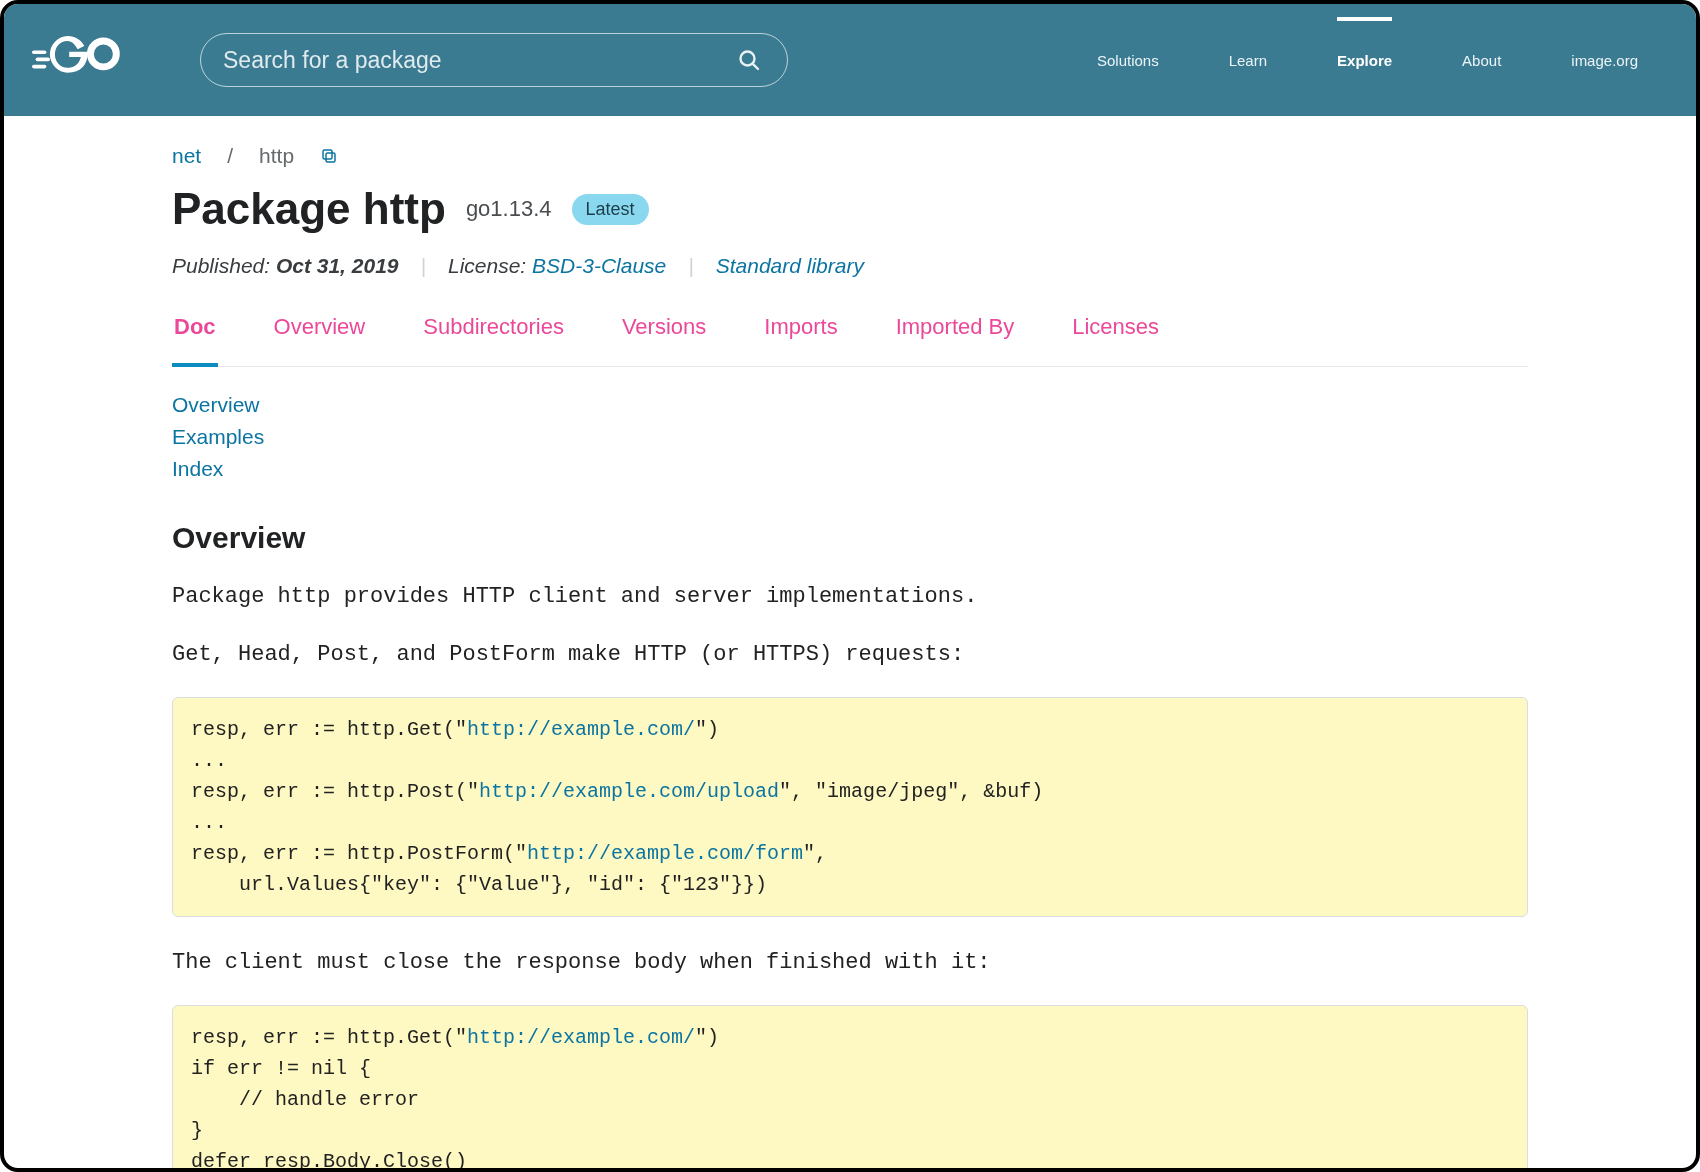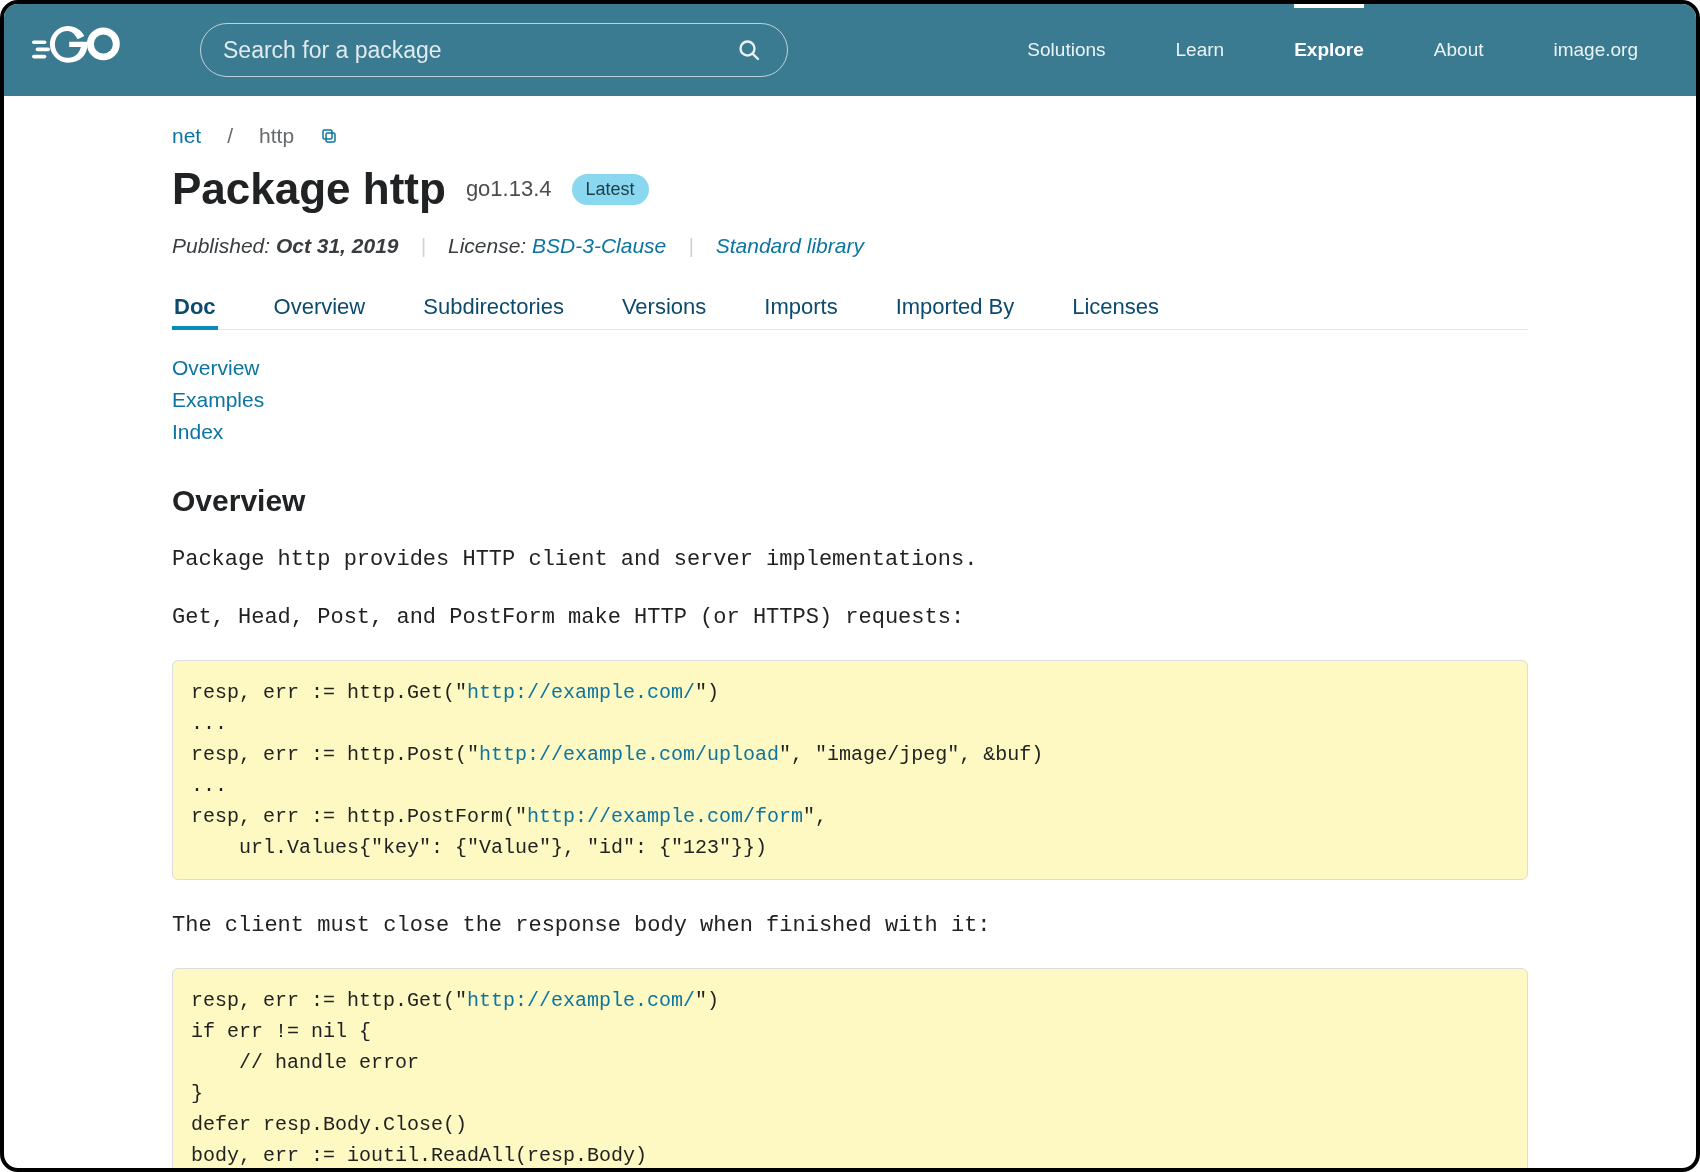--- a/index.html
+++ b/index.html
@@ -1,45 +1,45 @@
 <!DOCTYPE html>
 <html><head>
 <meta charset="utf-8">
 <style>
   * { box-sizing: border-box; margin: 0; padding: 0; }
   html, body { width: 1700px; height: 1172px; font-family: -apple-system, BlinkMacSystemFont, "Segoe UI", Helvetica, Arial, sans-serif; background: #fff; color: #202224; }
   .frame { border: 4px solid #000; width: 1700px; height: 1172px; border-radius: 18px; overflow: hidden; position: relative; }
   
-  .header { background: #3b7b91; height: 92px; display: flex; align-items: center; padding: 0 28px; }
+  .header { background: #3b7b91; height: 112px; display: flex; align-items: center; padding: 0 28px; }
   .logo { display: flex; align-items: center; margin-right: 48px; }
   .logo svg { height: 52px; }
   .search-wrap { flex: 0 0 auto; width: 588px; height: 54px; border: 1px solid #bcd3db; border-radius: 28px; display: flex; align-items: center; padding: 0 26px 0 22px; margin-right: 40px; }
   .search-wrap input { flex: 1; background: transparent; border: none; outline: none; font-size: 23px; color: #fff; }
   .search-wrap input::placeholder { color: #e8f1f4; opacity: .95; }
   .search-icon { width: 24px; height: 24px; color: #e8f1f4; }
   .nav { display: flex; gap: 70px; margin-left: auto; padding-right: 30px; }
-  .nav a { color: #eaf4f7; text-decoration: none; font-size: 19px; position: relative; padding: 4px 0; }
+  .nav a { color: #eaf4f7; text-decoration: none; font-size: 15px; position: relative; padding: 4px 0; }
   .nav a.selected { font-weight: 700; color: #fff; }
   .nav a.selected::before { content:""; position:absolute; left:0; right:0; top:-31px; height:4px; background:#fff; }
   
   .content { padding: 28px 168px 40px 168px; }
   .bc { font-size: 21px; margin-bottom: 16px; display: flex; align-items: center; gap: 26px; }
   .bc a { color: #0b74a1; text-decoration: none; }
   .bc .sep, .bc .cur { color: #666a6c; }
   .copy-icon { width: 18px; height: 18px; color: #0b74a1; }
   .title-row { display: flex; align-items: center; gap: 20px; margin-bottom: 20px; }
   .title-row h1 { font-size: 44px; font-weight: 700; letter-spacing: 0px; }
   .version { font-size: 22px; color: #4a4d4f; }
   .badge { background: #8ad8f0; color: #1b3e49; font-size: 18px; padding: 5px 14px; border-radius: 16px; }
   .meta { font-size: 21px; color: #3a3d3f; display: flex; align-items: center; gap: 22px; margin-bottom: 30px; font-style: italic; }
   .meta .divider { color: #d0d3d5; }
   .meta b { font-weight: 700; }
   .meta a { color: #0b74a1; text-decoration: none; }
   .tabs { display: flex; gap: 54px; border-bottom: 1px solid #e4e6e8; margin-bottom: 26px; }
-  .tabs .tab { font-size: 22px; color: #0c4a6e; padding: 6px 2px 6px 2px; cursor: pointer; }
+  .tabs .tab { font-size: 22px; color: #ec4899; padding: 6px 2px 23px 2px; cursor: pointer; }
   .tabs .tab.active { font-weight: 700; border-bottom: 4px solid #0b8bc0; margin-bottom: -1px; }
   .toc { display: flex; flex-direction: column; gap: 8px; margin-bottom: 40px; }
   .toc a { color: #0b74a1; text-decoration: none; font-size: 21px; }
   h2.section { font-size: 30px; font-weight: 800; margin-bottom: 26px; }
   p.body { font-size: 22px; line-height: 1.45; margin-bottom: 26px; color: #222; font-family: Liberation Mono, monospace; }
   pre.code { border: 1px solid #dadde0; border-radius: 6px; background: #fef9c3; padding: 16px 18px; font-family: Liberation Mono, monospace; font-size: 20px; line-height: 1.55; color: #222; white-space: pre; overflow-x: auto; margin-bottom: 30px; }
   pre.code a { color: #0b74a1; text-decoration: none; }
 </style>
 </head>
 <body>

